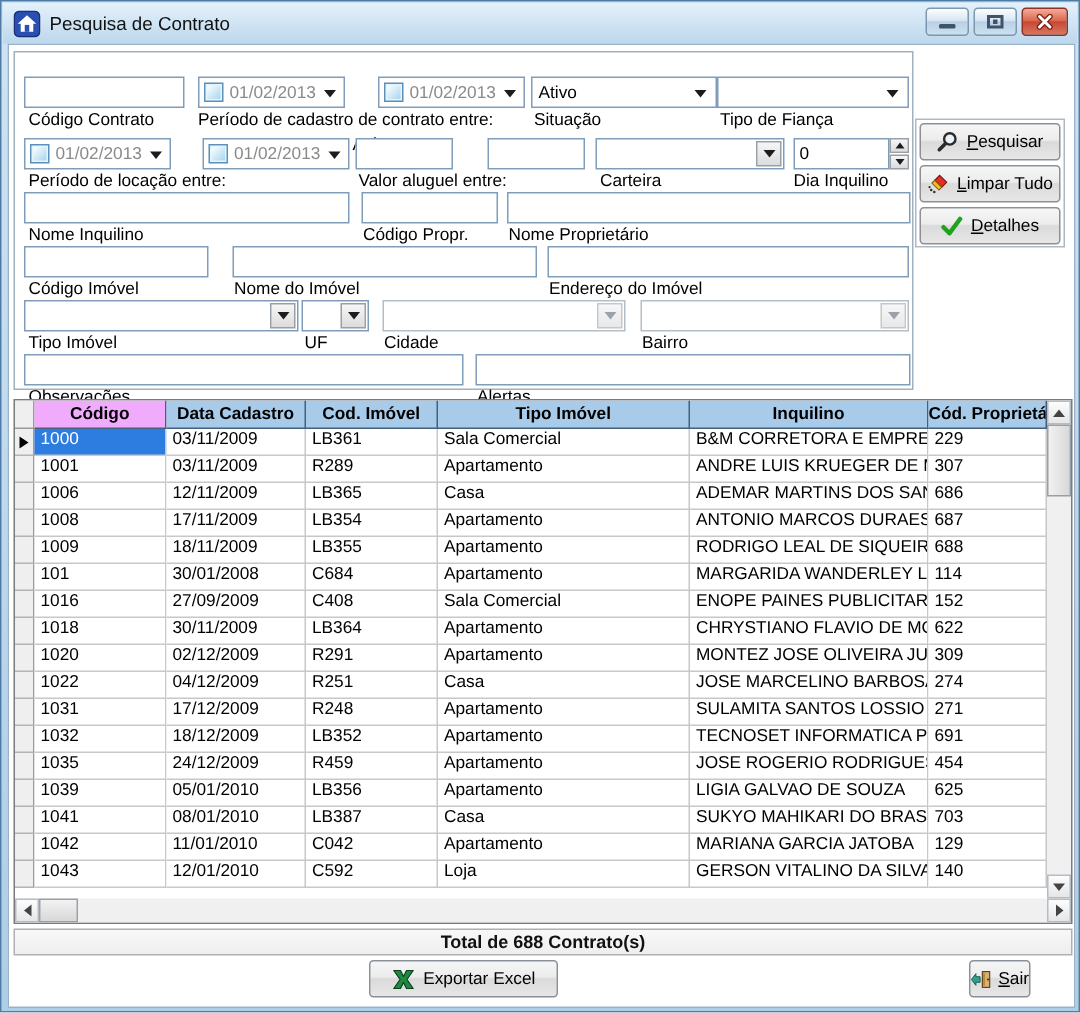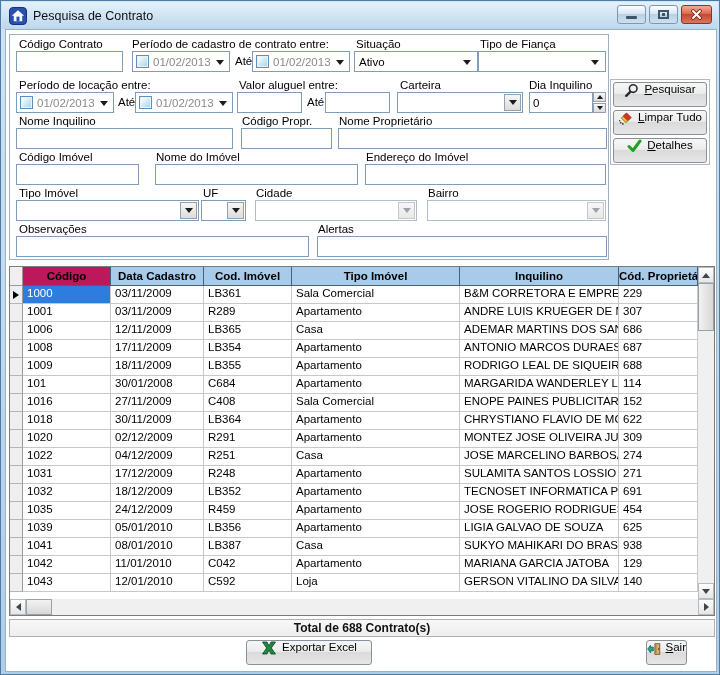--- a/index.html
+++ b/index.html
@@ -38,21 +38,21 @@
   
   .content {
     position: absolute; left: 4px; top: 28px; width: 712px; height: 643px;
     background: #ffffff; border: 1px solid #9ab2c8;
   }
 
   .panel { position: absolute; border: 1px solid #aeb9c4; background: #fff; }
   #filter-panel { left: 3px; top: 4px; width: 600px; height: 226px; border-color:#9fb0bf; }
   #actions-panel { left: 604px; top: 49px; width: 100px; height: 86px; }
 
-  .lbl { position: absolute; font-size: 11.5px; color: #000; white-space: nowrap; }
+  .lbl { position: absolute; font-size: 11.5px; color: #000; white-space: nowrap; margin-top: 36px; }
 
   .edit {
     position: absolute; height: 21px; border: 1px solid #7f9db9; background: #fff;
     font-family: "Liberation Sans", sans-serif; font-size: 11.5px; padding: 0 3px;
   }
   .combo {
     position: absolute; height: 21px; border: 1px solid #7f9db9; background: #fff;
     font-size: 11.5px; display: flex; align-items: center; padding-left: 4px;
   }
   .tri-dn { width: 0; height: 0; border-left: 4px solid transparent; border-right: 4px solid transparent; border-top: 5px solid #1c1c1c; }
@@ -81,36 +81,36 @@
   .spinwrap { position: absolute; height: 21px; }
   .spinfield { position:absolute; left:0; top:0; bottom:0; width: 64px; border: 1px solid #7f9db9; background:#fff; font-size:11.5px; padding:2px 3px; }
   .spinbtns { position: absolute; left: 64px; top: 0; width: 13px; height: 21px; }
   .spinbtn { position: absolute; left: 0; width: 13px; height: 10px; border: 1px solid #999fa6;
     background: linear-gradient(#f6f6f6,#dcdcdc); display:flex; align-items:center; justify-content:center; }
   .spinbtn.up { top: 0; } .spinbtn.dn { top: 11px; }
   .tri-up-s { width:0;height:0;border-left:3px solid transparent;border-right:3px solid transparent;border-bottom:4px solid #1c1c1c; }
   .tri-dn-s { width:0;height:0;border-left:3px solid transparent;border-right:3px solid transparent;border-top:4px solid #1c1c1c; }
 
   .btn {
-    position: absolute; display: flex; justify-content: center; gap: 5px;
+    position: absolute; display: flex; align-items: center; justify-content: center; gap: 5px;
     border: 1px solid #8a9097; border-radius: 3px; font-size: 11.5px; color: #000;
     background: linear-gradient(#f6f6f6, #ececec 45%, #dadada 50%, #e7e7e7);
   }
   .btn u { text-decoration: underline; }
 
   
   .grid { position: absolute; left: 3px; top: 236px; width: 706px; height: 350px;
     border: 1px solid #7b7b7b; background: #fff; overflow: hidden; }
   .ghead { position: absolute; left: 0; top: 0; height: 19px; display: flex; }
   .hc {
     font-size: 11.5px; font-weight: bold; color: #000; text-align: center;
     background: #a8cbea; border-right: 1px solid #45607c; border-bottom: 1px solid #45607c;
     line-height: 18px; overflow: hidden; white-space: nowrap;
   }
-  .hc.green { background: #be185d; }
+  .hc.green { background: #f0abfc; }
   .hgutter { width: 13px; background: #efefef; border-right: 1px solid #9a9a9a; border-bottom: 1px solid #9a9a9a; }
   .gbody { position: absolute; left: 0; top: 19px; }
   .grow { display: flex; height: 18px; }
   .gc {
     font-size: 11.5px; color: #000; padding: 1px 0 0 4px; white-space: nowrap; overflow: hidden;
     border-right: 1px solid #c8c8c8; border-bottom: 1px solid #c8c8c8; background: #fff;
   }
   .gc.gutter { width: 13px; padding: 0; background: #efefef; border-right-color: #9a9a9a; border-bottom-color: #b4b4b4;
     display:flex; align-items:center; }
   .c0 { width: 88px; } .c1 { width: 93px; } .c2 { width: 88px; }
@@ -372,21 +372,21 @@
             <div class="gc c0">101</div>
             <div class="gc c1">30/01/2008</div>
             <div class="gc c2">C684</div>
             <div class="gc c3">Apartamento</div>
             <div class="gc c4">MARGARIDA WANDERLEY LA</div>
             <div class="gc c5">114</div>
           </div>
           <div class="grow">
             <div class="gc gutter"></div>
             <div class="gc c0">1016</div>
-            <div class="gc c1">27/11/2009</div>
+            <div class="gc c1">27/09/2009</div>
             <div class="gc c2">C408</div>
             <div class="gc c3">Sala Comercial</div>
             <div class="gc c4">ENOPE PAINES PUBLICITARI</div>
             <div class="gc c5">152</div>
           </div>
           <div class="grow">
             <div class="gc gutter"></div>
             <div class="gc c0">1018</div>
             <div class="gc c1">30/11/2009</div>
             <div class="gc c2">LB364</div>
@@ -448,21 +448,21 @@
             <div class="gc c4">LIGIA GALVAO DE SOUZA</div>
             <div class="gc c5">625</div>
           </div>
           <div class="grow">
             <div class="gc gutter"></div>
             <div class="gc c0">1041</div>
             <div class="gc c1">08/01/2010</div>
             <div class="gc c2">LB387</div>
             <div class="gc c3">Casa</div>
             <div class="gc c4">SUKYO MAHIKARI DO BRASIL</div>
-            <div class="gc c5">938</div>
+            <div class="gc c5">703</div>
           </div>
           <div class="grow">
             <div class="gc gutter"></div>
             <div class="gc c0">1042</div>
             <div class="gc c1">11/01/2010</div>
             <div class="gc c2">C042</div>
             <div class="gc c3">Apartamento</div>
             <div class="gc c4">MARIANA GARCIA JATOBA</div>
             <div class="gc c5">129</div>
           </div>

